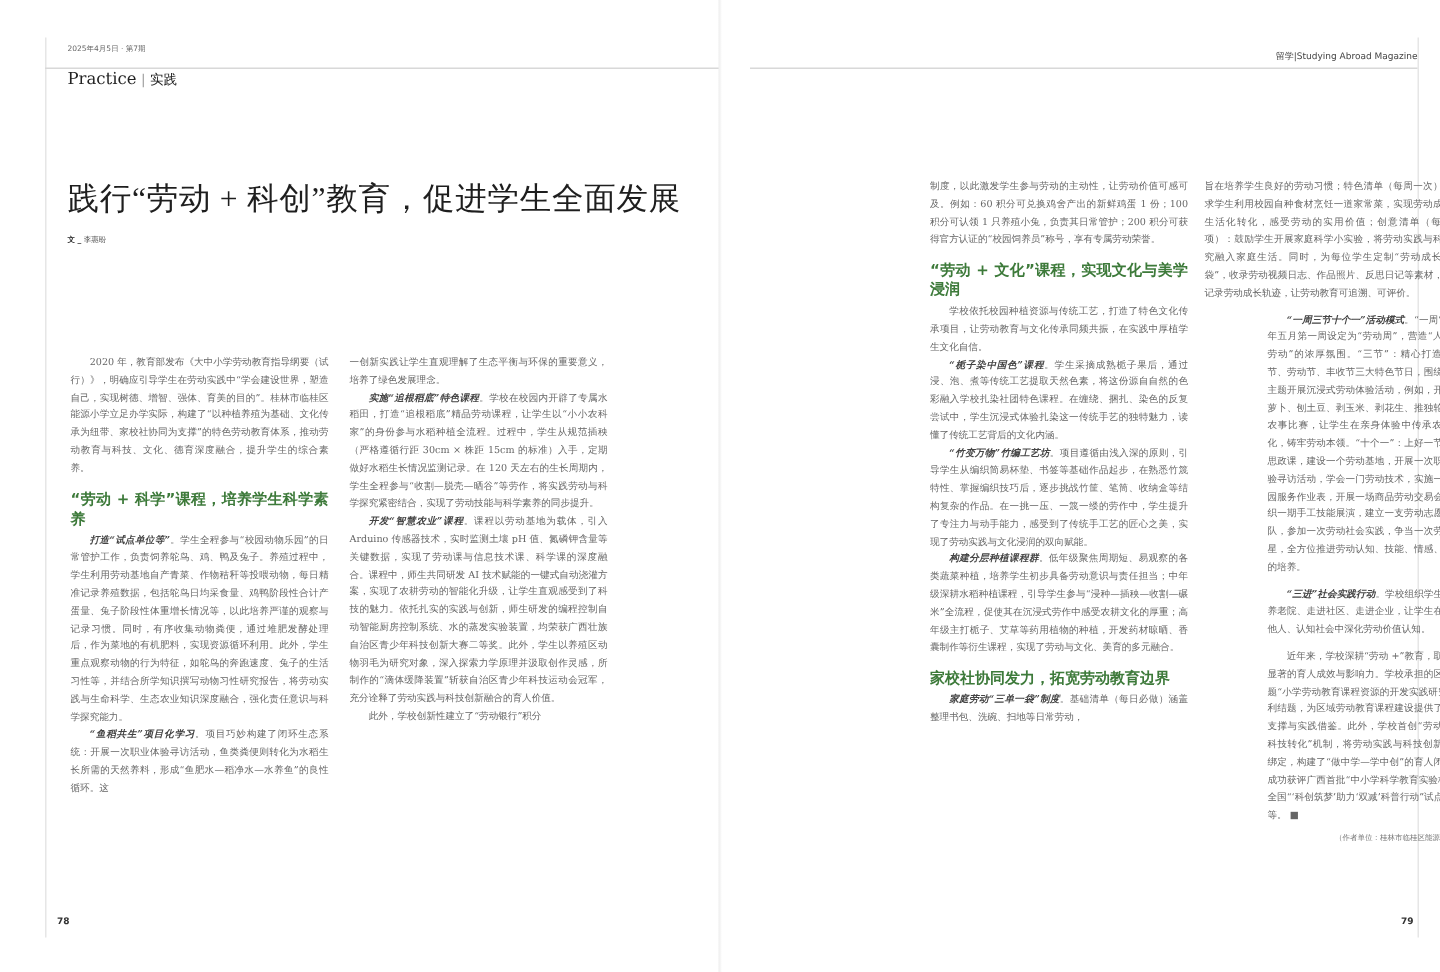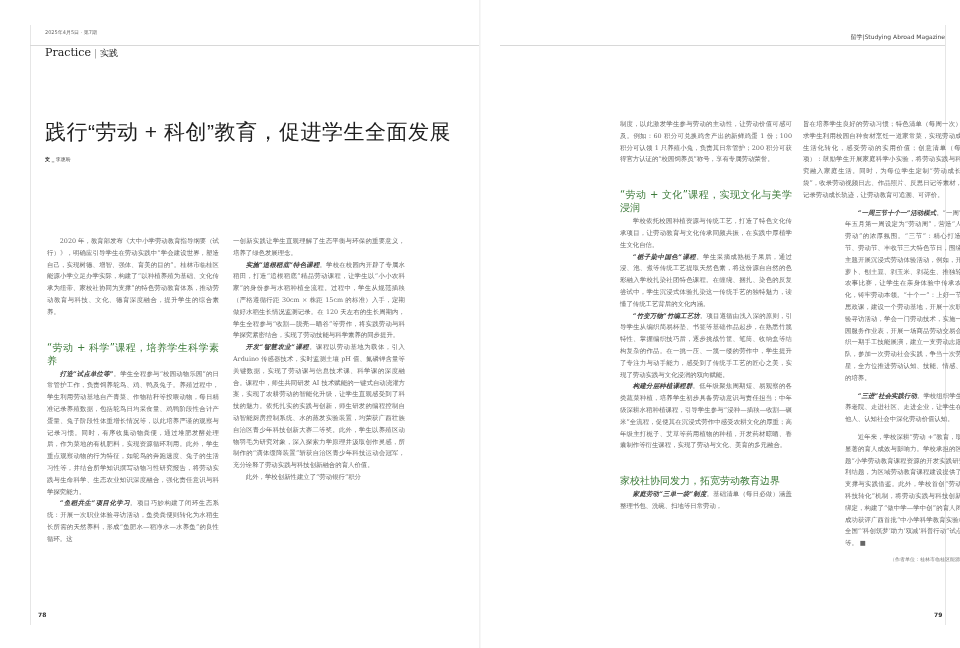--- a/index.html
+++ b/index.html
@@ -14,32 +14,32 @@
   .edge-line { position:absolute; top:25px; width:1px; height:600px; background:#e6e6e6; }
   .date { position:absolute; left:45px; top:29px; font-size:5px; color:#666;
           font-family:"DejaVu Sans", sans-serif; }
   .section { position:absolute; left:45px; top:46px; font-size:11px; color:#222;
              font-family:"DejaVu Serif", serif; }
   .section .sep { color:#999; margin:0 3px; font-size:9px; }
   .section .cn { font-size:9px; }
   .mag { position:absolute; right:35px; top:33px; font-size:6px; color:#444;
          font-family:"DejaVu Sans", sans-serif; }
   .title { position:absolute; left:45px; top:118px; font-size:21px; color:#1e1e1e;
-           font-family:Liberation Sans, sans-serif; letter-spacing:0.5px; white-space:nowrap; }
+           font-family:Liberation Serif, serif; letter-spacing:0.5px; white-space:nowrap; }
   .byline { position:absolute; left:45px; top:156px; font-size:5px; color:#555;
             font-family:"DejaVu Sans", sans-serif; }
   .byline b { color:#222; }
   .col { position:absolute; width:172px; font-size:6.4px; line-height:11.8px; color:#666;
          text-align:justify; font-family:"DejaVu Serif", serif; }
   .col p { margin:0; text-indent:2em; }
   .col p.noind { text-indent:0; }
   .col p.gap { margin-top:6px;margin-left:42px; }
   .col .lead { font-style:italic; color:#444; font-weight:bold; }
-  .col h3 { margin:22px 0 2px; font-size:10px; line-height:13px; color:#3d7a3a;
-            font-family:"DejaVu Sans", sans-serif; font-weight:normal; text-indent:0; }
+  .col h3 { margin:8px 0 2px; font-size:10px; line-height:13px; color:#3d7a3a;
+            font-family:"DejaVu Sans", sans-serif; font-weight:bold; text-indent:0; }
   .col .signoff { text-align:right; font-size:5px; color:#777; margin-top:4px; text-indent:0; }
   .pagenum { position:absolute; top:611px; font-size:6px; color:#333; font-weight:bold;
              font-family:"DejaVu Sans", sans-serif; }
 </style>
 </head>
 <body>
 
 <div class="page page-left">
   <div class="edge-line" style="left:30px;"></div>
   <div class="date">2025年4月5日 · 第7期</div>

